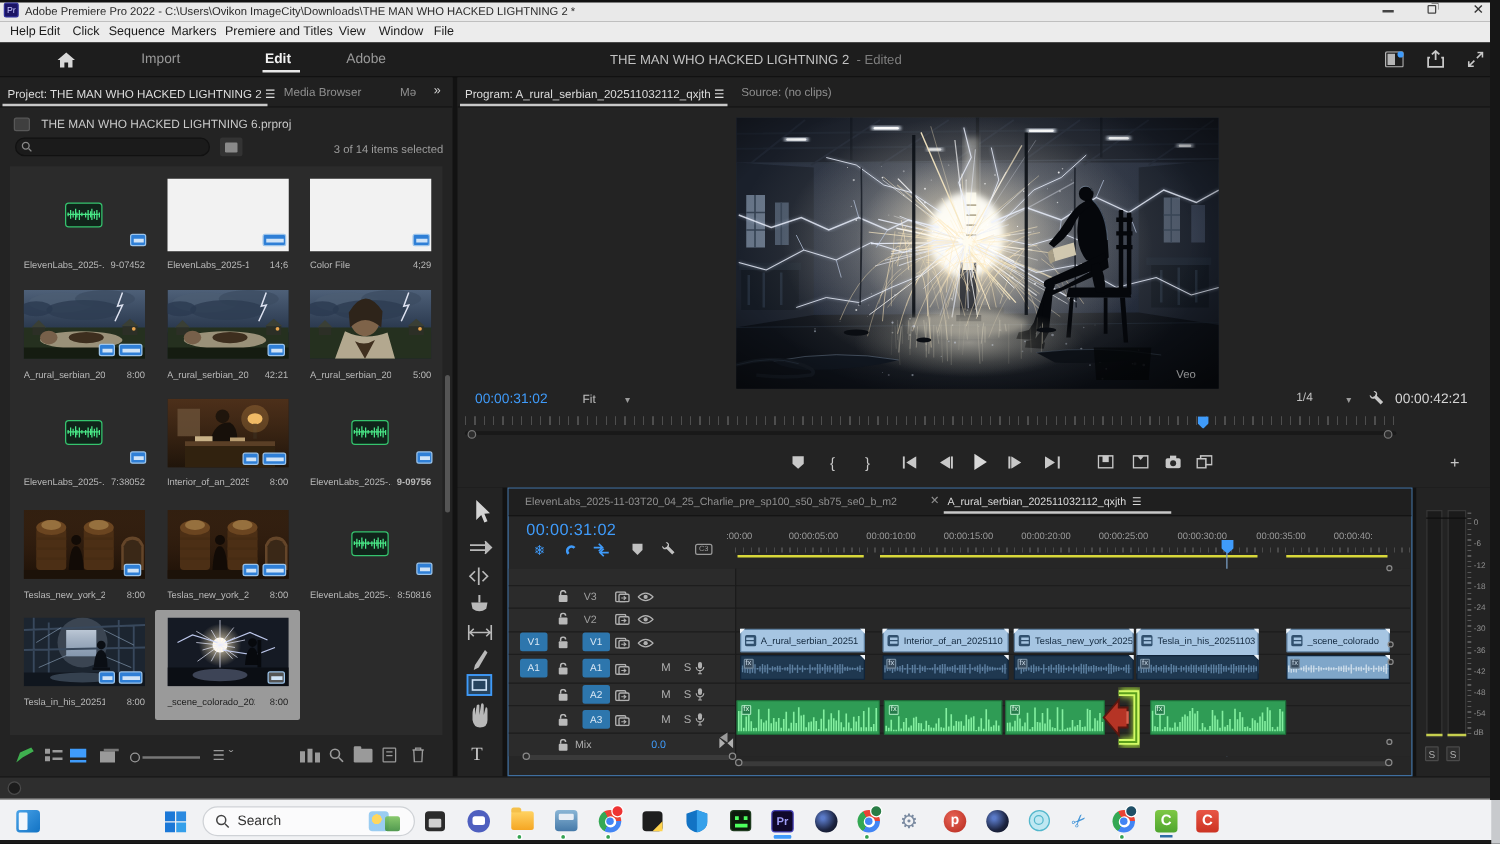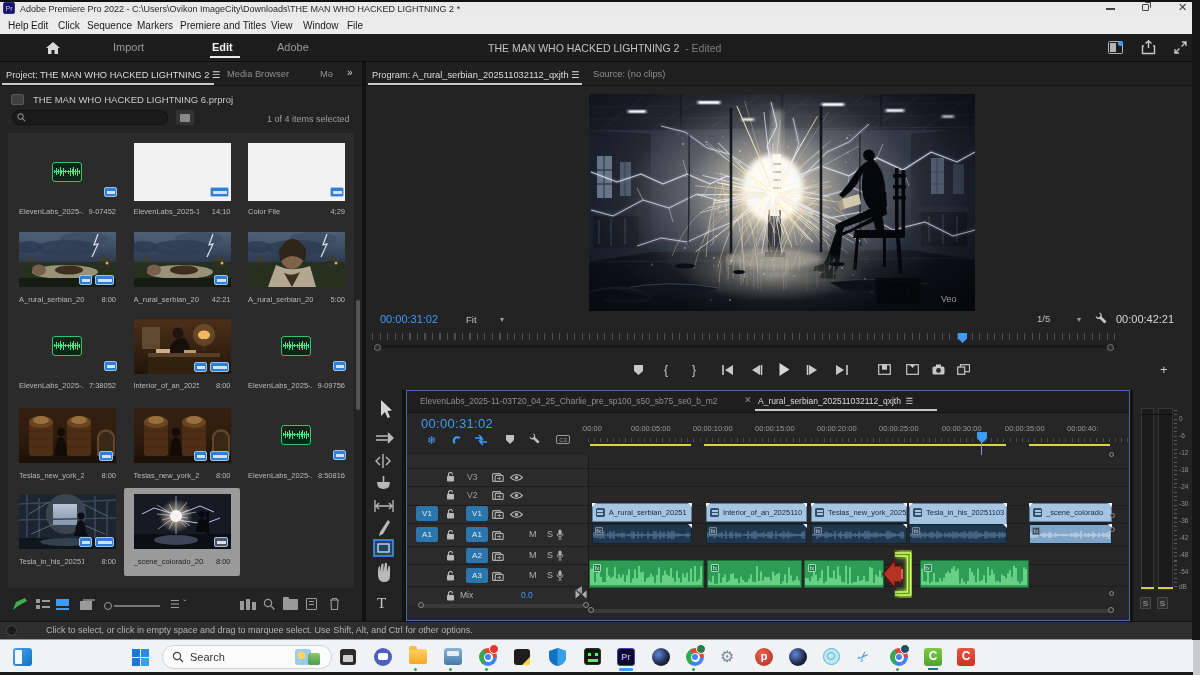--- a/index.html
+++ b/index.html
@@ -45,21 +45,20 @@
 <svg class="abs" style="left:1141px;top:40px" width="15" height="15" viewBox="0 0 15 15">
       <path d="M7.5 1 L7.5 8 M4.5 3.5 L7.5 0.8 L10.5 3.5" stroke="#c8c8c8" stroke-width="1.4" fill="none"></path>
       <path d="M3 6 L1.5 6 L1.5 13.5 L13.5 13.5 L13.5 6 L12 6" stroke="#c8c8c8" stroke-width="1.4" fill="none"></path>
     </svg>
 <svg class="abs" style="left:1174px;top:41px" width="13" height="13" viewBox="0 0 13 13">
       <path d="M8 1 L12 1 L12 5 M12 1 L7.5 5.5 M5 12 L1 12 L1 8 M1 12 L5.5 7.5" stroke="#c8c8c8" stroke-width="1.3" fill="none"></path>
     </svg>
 <div class="abs" style="left:0;top:62px;width:1200px;height:559px;background:#121212;"></div>
 <div class="abs" style="left:0;top:621px;width:1200px;height:18px;background:#2e2e2e;border-top:1px solid #151515;"></div>
 <div class="abs" style="left:6px;top:625px;width:11px;height:11px;border-radius:50%;background:#1c1c1c;border:1px solid #4a4a4a;"></div>
-<div class="abs" style="left:46px;top:625px;font-size:9px;color:#b2b2b2;"><span class="txt">Click to select, or click in empty space and drag to marquee select. Use Shift, Alt, and Ctrl for other options.</span></div>
 <div class="abs" style="left:0;top:639px;width:1200px;height:33px;background:#f1f2f4;border-top:1px solid #9a9a9a;"></div>
 <div class="abs" style="left:0;top:672px;width:1200px;height:3px;background:#1a1a1a;"></div>
 <div class="abs" style="left:13px;top:648px;width:19px;height:18px;background:linear-gradient(135deg,#4aa3e8,#1273c4);border-radius:3px;">
       <div class="abs" style="left:2px;top:2px;width:7px;height:14px;background:#f2f6fb;border-radius:1px;"></div>
     </div>
 <svg class="abs" style="left:132px;top:649px" width="17" height="17" viewBox="0 0 17 17">
       <rect x="0" y="0" width="8" height="8" fill="#1b78d7"></rect>
       <rect x="9" y="0" width="8" height="8" fill="#2b8ae0"></rect>
       <rect x="0" y="9" width="8" height="8" fill="#1b78d7"></rect>
       <rect x="9" y="9" width="8" height="8" fill="#35a0ea"></rect>
@@ -139,21 +138,21 @@
 <div class="abs" style="left:11px;top:94px;width:13px;height:11px;background:#3f3f3f;border-radius:2px;border:1px solid #585858;"></div>
 <div class="abs" style="left:33px;top:94px;font-size:9.5px;color:#c9c9c9;"><span class="txt">THE MAN WHO HACKED LIGHTNING 6.prproj</span></div>
 <div class="abs" style="left:12px;top:110px;width:156px;height:15px;background:#1b1b1b;border:1px solid #111;border-radius:8px;"></div>
 <svg class="abs" style="left:17px;top:113px" width="9" height="9" viewBox="0 0 10 10">
       <circle cx="4" cy="4" r="3" fill="none" stroke="#888" stroke-width="1.2"></circle>
       <path d="M6.5 6.5 L9 9" stroke="#888" stroke-width="1.2"></path>
     </svg>
 <div class="abs" style="left:176px;top:110px;width:18px;height:15px;background:#333;border-radius:2px;">
       <div class="abs" style="left:4px;top:3.5px;width:10px;height:8px;background:#8a8a8a;border-radius:1px;"></div>
     </div>
-<div class="abs" style="left:267px;top:114px;font-size:9px;color:#9d9d9d;"><span class="txt">1 of 4 items selected</span></div>
+<div class="abs" style="left:267px;top:114px;font-size:9px;color:#9d9d9d;"><span class="txt">3 of 14 items selected</span></div>
 <div class="abs" style="left:8px;top:133px;width:346px;height:455px;background:#2b2b2b;"></div>
 <div class="abs" style="left:356px;top:300px;width:4px;height:110px;background:#555;border-radius:2px;"></div>
 <svg class="abs" style="left:0;top:0" width="0" height="0">
       <defs>
 <linearGradient id="gsky" x1="0" y1="0" x2="0" y2="1">
           <stop offset="0" stop-color="#4e6078"></stop>
           <stop offset="1" stop-color="#27354a"></stop>
         </linearGradient>
 <linearGradient id="gwarm" x1="0" y1="0" x2="0" y2="1">
           <stop offset="0" stop-color="#57351c" stop-opacity="0.8"></stop>
@@ -201,21 +200,21 @@
 <div class="abs" style="left:248px;top:143px;width:97px;height:58px;background:#f2f2f2;"></div>
 <div class="abs" style="left:330px;top:187px;width:14px;height:10px;background:#2f7fd6;border-radius:2px;border:0.5px solid #9cc4ea;">
       <div class="abs" style="left:2px;top:3px;width:9px;height:3px;background:#cfe3f7;"></div>
     </div>
 <div class="abs" style="left:19px;top:207px;width:97px;height:10px;font-size:7.5px;color:#b9b9b9;overflow:hidden;">
       <span class="txt abs" style="left:0;top:0;max-width:65px;overflow:hidden;display:inline-block;">ElevenLabs_2025-...</span>
       <span class="txt abs" style="right:0;top:0;">9-07452</span>
     </div>
 <div class="abs" style="left:133.5px;top:207px;width:97px;height:10px;font-size:7.5px;color:#b9b9b9;overflow:hidden;">
       <span class="txt abs" style="left:0;top:0;max-width:65px;overflow:hidden;display:inline-block;">ElevenLabs_2025-11-...</span>
-      <span class="txt abs" style="right:0;top:0;">14;10</span>
+      <span class="txt abs" style="right:0;top:0;">14;6</span>
     </div>
 <div class="abs" style="left:248px;top:207px;width:97px;height:10px;font-size:7.5px;color:#b9b9b9;overflow:hidden;">
       <span class="txt abs" style="left:0;top:0;max-width:65px;overflow:hidden;display:inline-block;">Color File</span>
       <span class="txt abs" style="right:0;top:0;">4;29</span>
     </div>
 <svg class="abs" style="left:19px;top:232px" width="97" height="55" viewBox="0 0 97 55">
       <rect width="97" height="55" fill="#1a222e"></rect>
       <rect width="97" height="34" fill="url(#gsky)"></rect>
       <ellipse cx="30" cy="10" rx="26" ry="8" fill="#4c5d73" opacity="0.75"></ellipse>
       <ellipse cx="65" cy="7" rx="24" ry="7" fill="#3c4c61" opacity="0.75"></ellipse>
@@ -358,21 +357,21 @@
 <div class="abs" style="left:19px;top:381px;width:97px;height:10px;font-size:7.5px;color:#b9b9b9;overflow:hidden;">
       <span class="txt abs" style="left:0;top:0;max-width:65px;overflow:hidden;display:inline-block;">ElevenLabs_2025-...</span>
       <span class="txt abs" style="right:0;top:0;">7:38052</span>
     </div>
 <div class="abs" style="left:133.5px;top:381px;width:97px;height:10px;font-size:7.5px;color:#b9b9b9;overflow:hidden;">
       <span class="txt abs" style="left:0;top:0;max-width:65px;overflow:hidden;display:inline-block;">Interior_of_an_202511...</span>
       <span class="txt abs" style="right:0;top:0;">8:00</span>
     </div>
 <div class="abs" style="left:248px;top:381px;width:97px;height:10px;font-size:7.5px;color:#b9b9b9;overflow:hidden;">
       <span class="txt abs" style="left:0;top:0;max-width:65px;overflow:hidden;display:inline-block;">ElevenLabs_2025-...</span>
-      <span class="txt abs" style="right:0;top:0;">9-09756</span>
+      <span class="txt abs" style="right:0;top:0;font-weight:bold;">9-09756</span>
     </div>
 <svg class="abs" style="left:19px;top:408px" width="97" height="55" viewBox="0 0 97 55">
       <rect width="97" height="55" fill="#201409"></rect>
       <rect width="97" height="55" fill="url(#gsepia)"></rect>
       <rect x="10" y="14" width="24" height="34" rx="3" fill="#4c2f15"></rect>
       <ellipse cx="22" cy="14" rx="12" ry="6" fill="#6b4520"></ellipse>
       <ellipse cx="22" cy="12" rx="8" ry="4" fill="#96703e"></ellipse>
       <rect x="10" y="22" width="24" height="2" fill="#472c13"></rect>
       <rect x="10" y="30" width="24" height="2" fill="#472c13"></rect>
       <rect x="10" y="38" width="24" height="2" fill="#472c13"></rect>
@@ -1007,21 +1006,21 @@
       <ellipse cx="248" cy="170" rx="8" ry="2" fill="#0a0d12"></ellipse>
       <ellipse cx="150" cy="178" rx="6" ry="2" fill="#0a0d12"></ellipse>
       <path d="M0 198 Q28 190 50 197 Q66 202 60 206 Q38 209 16 206" stroke="#151b24" stroke-width="3" fill="none"></path>
       <path d="M0 198 Q28 190 50 197" stroke="#2e3a4a" stroke-width="0.8" fill="none" opacity="0.55"></path>
       <rect width="386" height="217" fill="url(#vign)"></rect>
       <text x="352" y="208" font-family="Liberation Sans" font-size="9" fill="#ffffff" opacity="0.55">Veo</text>
     </svg>
 <div class="abs" style="left:380px;top:313px;font-size:11px;color:#3f9bfa;">00:00:31:02</div>
 <div class="abs" style="left:466px;top:314px;font-size:9.5px;color:#c0c0c0;">Fit</div>
 <div class="abs" style="left:500px;top:315px;font-size:8px;color:#9a9a9a;">▾</div>
-<div class="abs" style="left:1037px;top:313px;font-size:9.5px;color:#c0c0c0;">1/5</div>
+<div class="abs" style="left:1037px;top:313px;font-size:9.5px;color:#c0c0c0;">1/4</div>
 <div class="abs" style="left:1077px;top:315px;font-size:8px;color:#9a9a9a;">▾</div>
 <svg class="abs" style="left:1095px;top:312px" width="13" height="13" viewBox="0 0 13 13">
       <path d="M11.5 9.5 L6.5 4.5 C7.5 2.5 6 0.5 3.8 0.8 L5.8 2.8 L4.8 4.8 L2.8 5.8 L0.8 3.8 C0.5 6 2.5 7.7 4.7 6.7 L9.5 11.5 Z" fill="#c8c8c8"></path>
     </svg>
 <div class="abs" style="left:1116px;top:313px;font-size:11px;color:#d6d6d6;">00:00:42:21</div>
 <div class="abs" style="left:372px;top:333px;width:745px;height:7px;background:repeating-linear-gradient(90deg,#4e4e4e 0 1px,transparent 1px 7.5px);"></div>
 <div class="abs" style="left:372px;top:345px;width:745px;height:3px;background:#191919;border-radius:2px;"></div>
 <div class="abs" style="left:376px;top:346px;width:1104px;height:0;"></div>
 <div class="abs" style="left:374px;top:344px;width:7px;height:7px;border:1.5px solid #767676;border-radius:50%;background:#2c2c2c;"></div>
 <div class="abs" style="left:1107px;top:344px;width:7px;height:7px;border:1.5px solid #767676;border-radius:50%;background:#2c2c2c;"></div>

